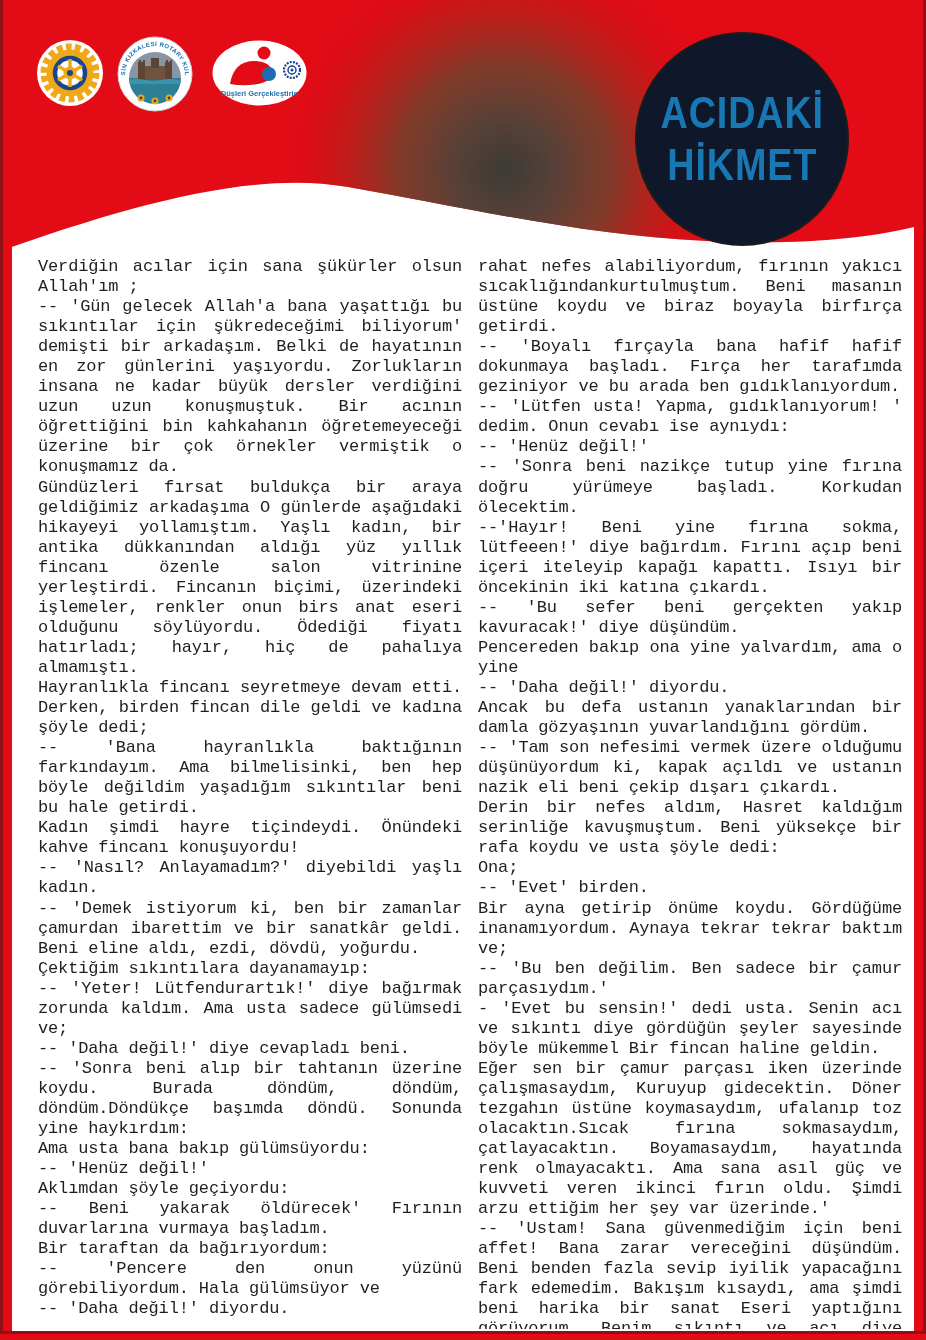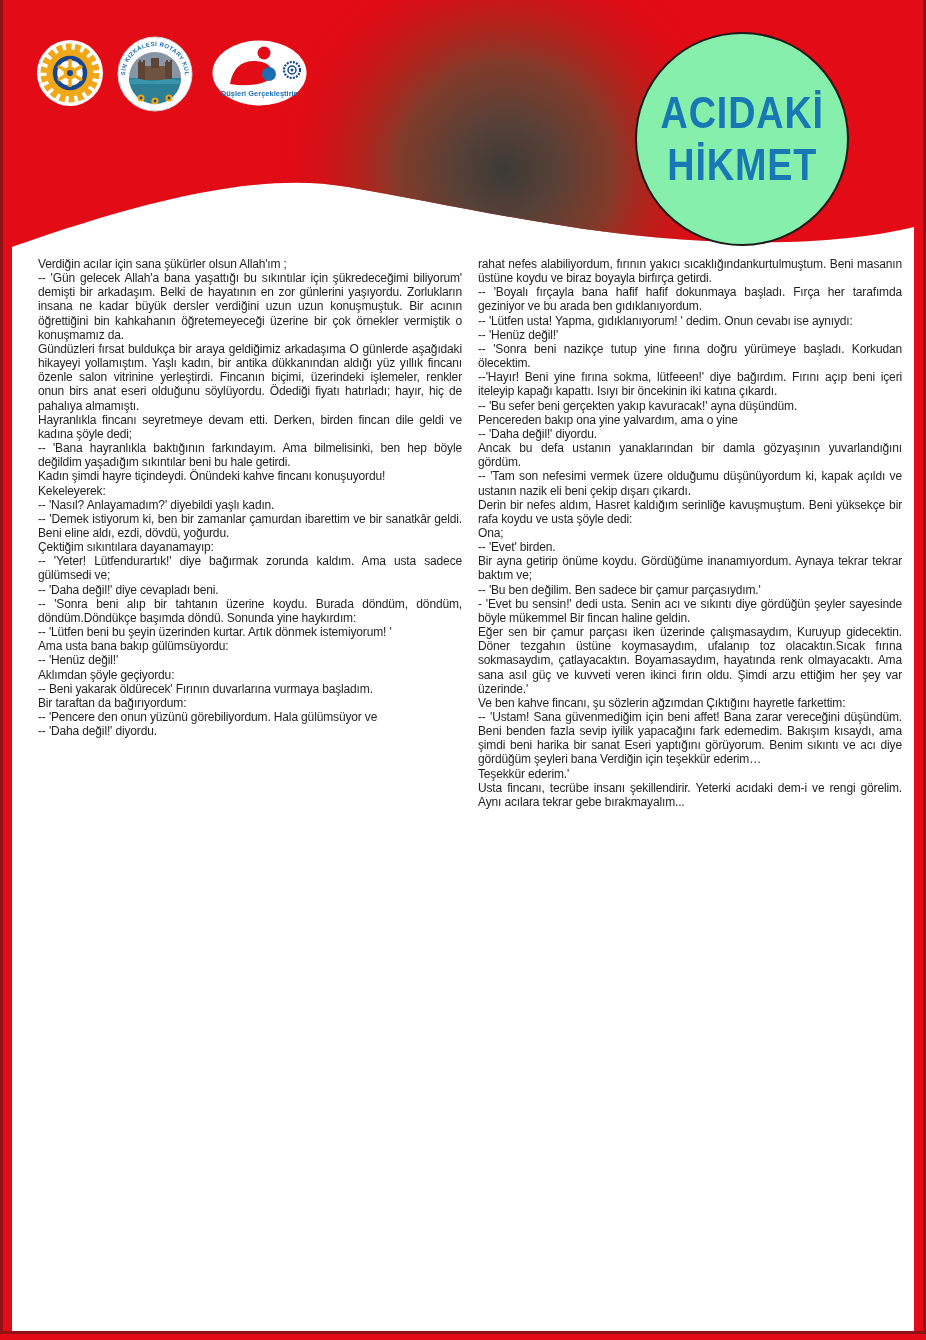--- a/index.html
+++ b/index.html
@@ -4,26 +4,26 @@
 <style>
   :root{
     --red:#e30b16; --dark_red:#8c1216; --title_blue:#1878b4; --text:#1f1f1f;
   }
   html,body{margin:0;padding:0;background:#fff;}
   .page{position:relative;width:926px;height:1340px;overflow:hidden;background:#fff;
         font-family:"Liberation Sans","DejaVu Sans",sans-serif;}
   .header-svg{position:absolute;left:0;top:0;z-index:1;}
   .logo{position:absolute;z-index:2;}
   .title-circle{position:absolute;left:635px;top:32px;width:210px;height:210px;z-index:3;
-    background:#86efac;border:2px solid #1c1c1c;border-radius:50%;
+    background:#0f172a;border:2px solid #1c1c1c;border-radius:50%;
     display:flex;flex-direction:column;align-items:center;justify-content:center;}
   .title-inner{transform:scaleX(.84);text-align:center;color:var(--title_blue);
     font-weight:700;font-size:45px;line-height:1.15;letter-spacing:1px;}
   .col{position:absolute;top:257px;width:424px;height:1072px;overflow:hidden;z-index:2;
-    color:var(--text);font-size:12px;line-height:1.18;letter-spacing:-0.15px;text-align:justify;}
+    color:var(--text);font-size:17px;line-height:1.18;letter-spacing:-0.15px;text-align:justify;font-family:Liberation Mono, monospace;}
   .col p{margin:0;}
   .col-left{left:38px;}
   .col-right{left:478px;}
   .side-border{position:absolute;top:0;bottom:0;width:12px;z-index:5;}
   .side-border.left{left:0;background:linear-gradient(to right,var(--dark_red) 0 3px,var(--red) 3px);}
   .side-border.right{right:0;background:linear-gradient(to left,var(--dark_red) 0 3px,var(--red) 3px);}
   .bottom-border{position:absolute;left:0;right:0;bottom:0;height:9px;z-index:5;
     background:linear-gradient(to bottom,var(--dark_red) 0 3px,var(--red) 3px);}
 </style>
 </head>
@@ -119,56 +119,53 @@
     </div>
   </div>
 
   <div class="col col-left">
       <p>Verdiğin acılar için sana şükürler olsun Allah'ım ;</p>
       <p>-- 'Gün gelecek Allah'a bana yaşattığı bu sıkıntılar için şükredeceğimi biliyorum' demişti bir arkadaşım. Belki de hayatının en zor günlerini yaşıyordu. Zorlukların insana ne kadar büyük dersler verdiğini uzun uzun konuşmuştuk. Bir acının öğrettiğini bin kahkahanın öğretemeyeceği üzerine bir çok örnekler vermiştik o konuşmamız da.</p>
       <p>Gündüzleri fırsat buldukça bir araya geldiğimiz arkadaşıma O günlerde aşağıdaki hikayeyi yollamıştım. Yaşlı kadın, bir antika dükkanından aldığı yüz yıllık fincanı özenle salon vitrinine yerleştirdi. Fincanın biçimi, üzerindeki işlemeler, renkler onun birs anat eseri olduğunu söylüyordu. Ödediği fiyatı hatırladı; hayır, hiç de pahalıya almamıştı.</p>
       <p>Hayranlıkla fincanı seyretmeye devam etti. Derken, birden fincan dile geldi ve kadına şöyle dedi;</p>
       <p>-- 'Bana hayranlıkla baktığının farkındayım. Ama bilmelisinki, ben hep böyle değildim yaşadığım sıkıntılar beni bu hale getirdi.</p>
       <p>Kadın şimdi hayre tiçindeydi. Önündeki kahve fincanı konuşuyordu!</p>
-      <p>Kekeleyerek:</p>
       <p>-- 'Nasıl? Anlayamadım?' diyebildi yaşlı kadın.</p>
       <p>-- 'Demek istiyorum ki, ben bir zamanlar çamurdan ibarettim ve bir sanatkâr geldi. Beni eline aldı, ezdi, dövdü, yoğurdu.</p>
       <p>Çektiğim sıkıntılara dayanamayıp:</p>
       <p>-- 'Yeter! Lütfendurartık!' diye bağırmak zorunda kaldım. Ama usta sadece gülümsedi ve;</p>
       <p>-- 'Daha değil!' diye cevapladı beni.</p>
       <p>-- 'Sonra beni alıp bir tahtanın üzerine koydu. Burada döndüm, döndüm, döndüm.Döndükçe başımda döndü. Sonunda yine haykırdım:</p>
-      <p>-- 'Lütfen beni bu şeyin üzerinden kurtar. Artık dönmek istemiyorum! '</p>
       <p>Ama usta bana bakıp gülümsüyordu:</p>
       <p>-- 'Henüz değil!'</p>
       <p>Aklımdan şöyle geçiyordu:</p>
       <p>-- Beni yakarak öldürecek' Fırının duvarlarına vurmaya başladım.</p>
       <p>Bir taraftan da bağırıyordum:</p>
       <p>-- 'Pencere den onun yüzünü görebiliyordum. Hala gülümsüyor ve</p>
       <p>-- 'Daha değil!' diyordu.</p>
     </div>
   <div class="col col-right">
       <p>rahat nefes alabiliyordum, fırının yakıcı sıcaklığındankurtulmuştum. Beni masanın üstüne koydu ve biraz boyayla birfırça getirdi.</p>
       <p>-- 'Boyalı fırçayla bana hafif hafif dokunmaya başladı. Fırça her tarafımda geziniyor ve bu arada ben gıdıklanıyordum.</p>
       <p>-- 'Lütfen usta! Yapma, gıdıklanıyorum! ' dedim. Onun cevabı ise aynıydı:</p>
       <p>-- 'Henüz değil!'</p>
       <p>-- 'Sonra beni nazikçe tutup yine fırına doğru yürümeye başladı. Korkudan ölecektim.</p>
       <p>--'Hayır! Beni yine fırına sokma, lütfeeen!' diye bağırdım. Fırını açıp beni içeri iteleyip kapağı kapattı. Isıyı bir öncekinin iki katına çıkardı.</p>
-      <p>-- 'Bu sefer beni gerçekten yakıp kavuracak!' ayna düşündüm.</p>
+      <p>-- 'Bu sefer beni gerçekten yakıp kavuracak!' diye düşündüm.</p>
       <p>Pencereden bakıp ona yine yalvardım, ama o yine</p>
       <p>-- 'Daha değil!' diyordu.</p>
       <p>Ancak bu defa ustanın yanaklarından bir damla gözyaşının yuvarlandığını gördüm.</p>
       <p>-- 'Tam son nefesimi vermek üzere olduğumu düşünüyordum ki, kapak açıldı ve ustanın nazik eli beni çekip dışarı çıkardı.</p>
       <p>Derin bir nefes aldım, Hasret kaldığım serinliğe kavuşmuştum. Beni yüksekçe bir rafa koydu ve usta şöyle dedi:</p>
       <p>Ona;</p>
       <p>-- 'Evet' birden.</p>
       <p>Bir ayna getirip önüme koydu. Gördüğüme inanamıyordum. Aynaya tekrar tekrar baktım ve;</p>
       <p>-- 'Bu ben değilim. Ben sadece bir çamur parçasıydım.'</p>
       <p>- 'Evet bu sensin!' dedi usta. Senin acı ve sıkıntı diye gördüğün şeyler sayesinde böyle mükemmel Bir fincan haline geldin.</p>
       <p>Eğer sen bir çamur parçası iken üzerinde çalışmasaydım, Kuruyup gidecektin. Döner tezgahın üstüne koymasaydım, ufalanıp toz olacaktın.Sıcak fırına sokmasaydım, çatlayacaktın. Boyamasaydım, hayatında renk olmayacaktı. Ama sana asıl güç ve kuvveti veren ikinci fırın oldu. Şimdi arzu ettiğim her şey var üzerinde.'</p>
-      <p>Ve ben kahve fincanı, şu sözlerin ağzımdan Çıktığını hayretle farkettim:</p>
       <p>-- 'Ustam! Sana güvenmediğim için beni affet! Bana zarar vereceğini düşündüm. Beni benden fazla sevip iyilik yapacağını fark edemedim. Bakışım kısaydı, ama şimdi beni harika bir sanat Eseri yaptığını görüyorum. Benim sıkıntı ve acı diye gördüğüm şeyleri bana Verdiğin için teşekkür ederim…</p>
       <p>Teşekkür ederim.'</p>
       <p>Usta fincanı, tecrübe insanı şekillendirir. Yeterki acıdaki  dem-i ve rengi görelim. Aynı acılara tekrar gebe bırakmayalım...</p>
     </div>
 
   <div class="side-border left"></div>
   <div class="side-border right"></div>
   <div class="bottom-border"></div>
 
 </div>

